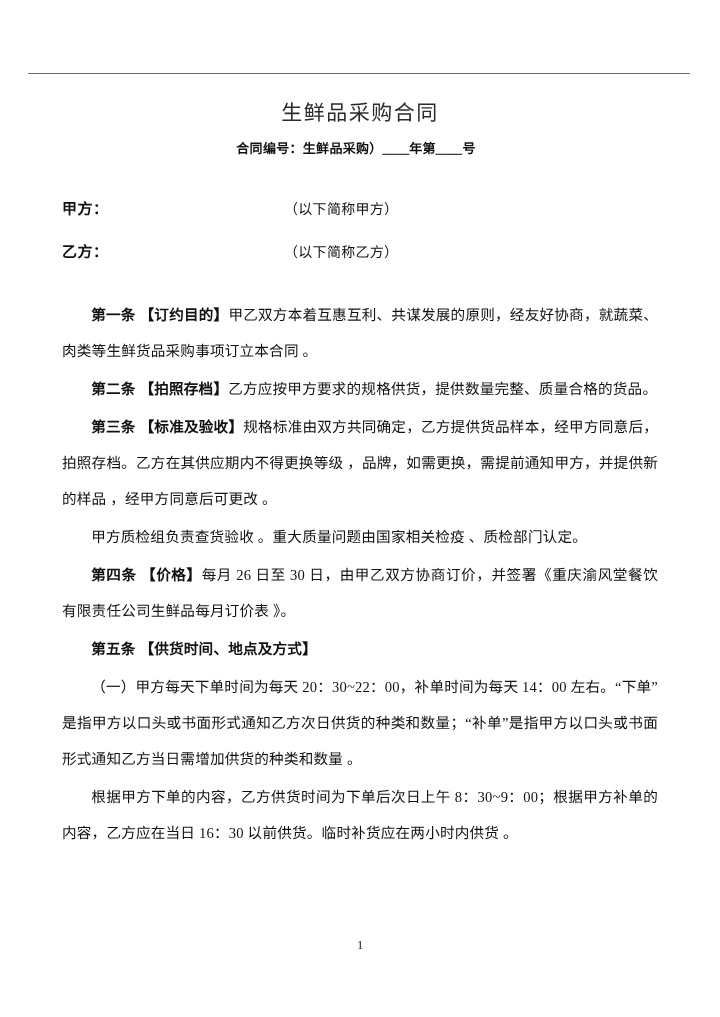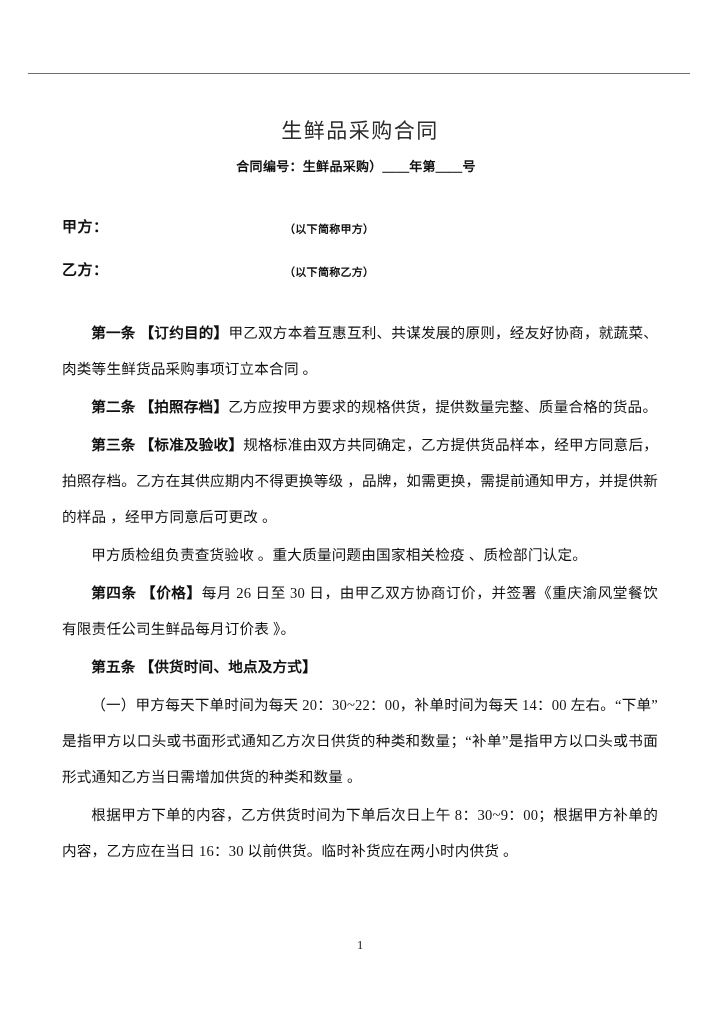--- a/index.html
+++ b/index.html
@@ -21,21 +21,21 @@
     position: absolute;
     left: 28px;
     top: 73px;
     width: 662px;
     height: 0;
     border-top: 1.4px solid #6d6d6d;
   }
   .content {
     position: absolute;
     left: 62px;
-    top: 106px;
+    top: 88px;
     width: 596px;
   }
   .doc-title {
     text-align: center;
     font-size: 21px;
     letter-spacing: 1.5px;
     font-weight: 400;
     color: #2b2b2b;
     margin: 0;
     padding-top: 8px;
@@ -58,23 +58,22 @@
     font-size: 15px;
     margin-bottom: 22px;
   }
   .party-label {
     font-weight: bold;
     width: 222px;
     flex: none;
     letter-spacing: 0.5px;
   }
   .party-alias {
-    font-size: 11px;
+    font-size: 14px;
     letter-spacing: 0.3px;
-    font-weight: bold;
   }
   .body {
     margin-top: 36px;
   }
   p.clause {
     margin: 0 0 2px 0;
     font-size: 14.6px;
     line-height: 2.47;
     text-align: justify;
     text-justify: inter-ideograph;

